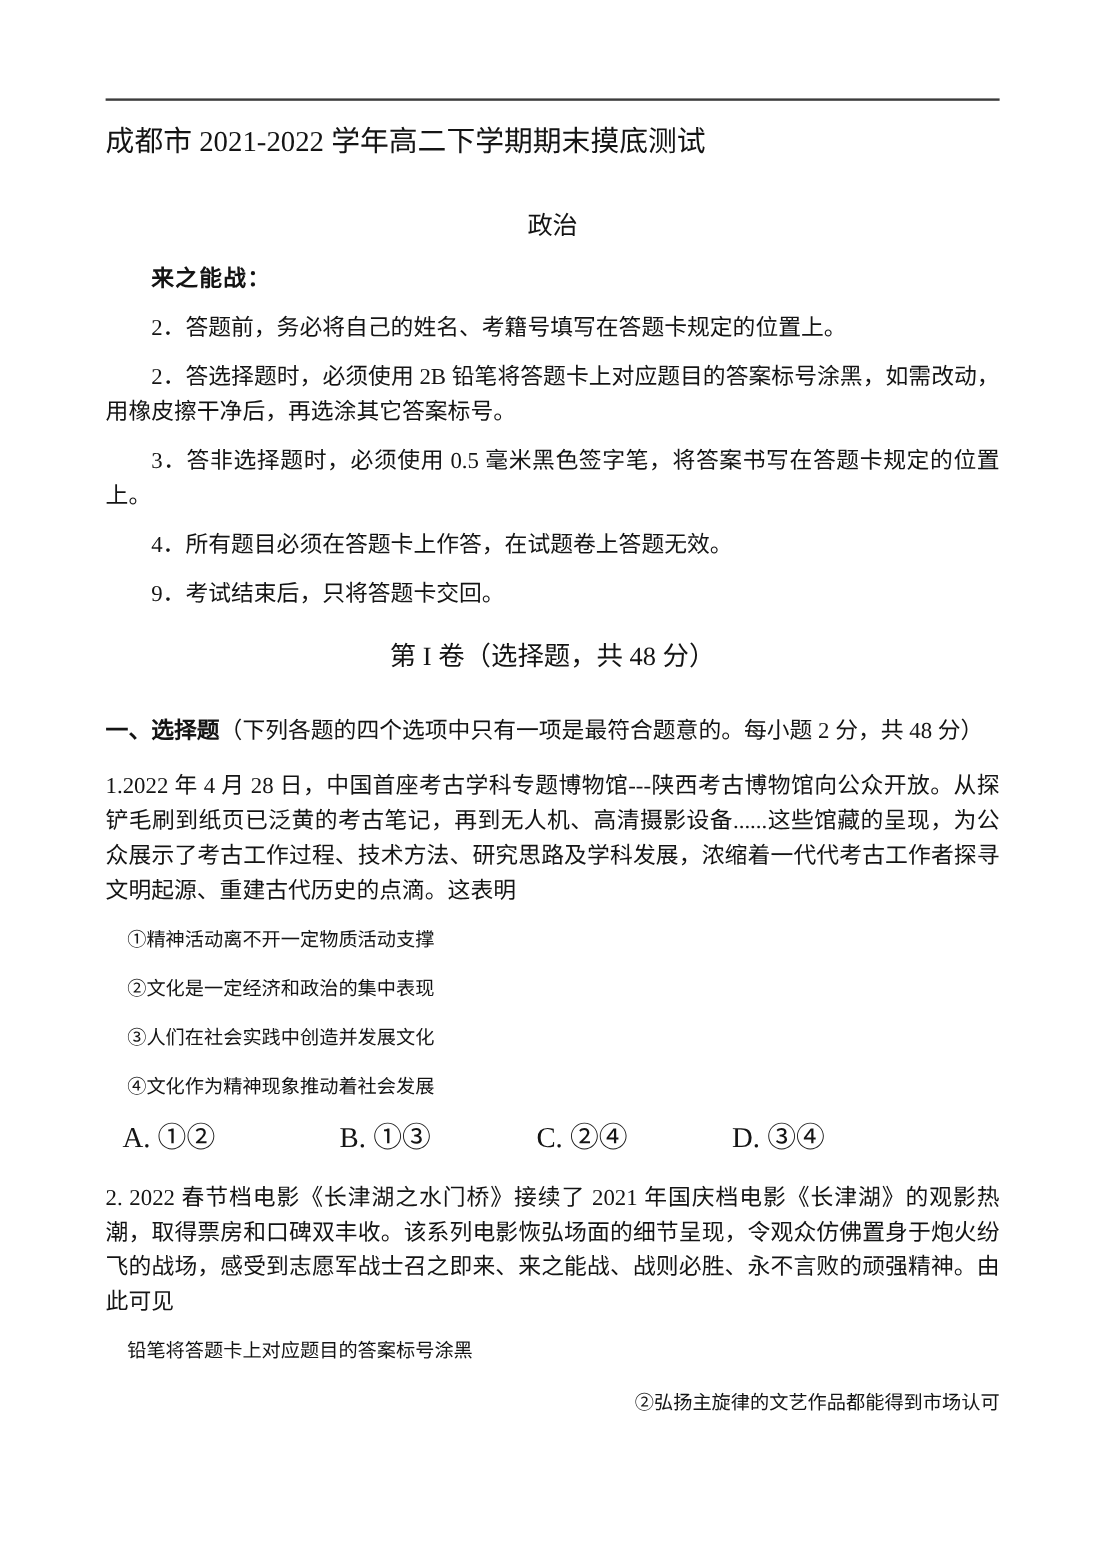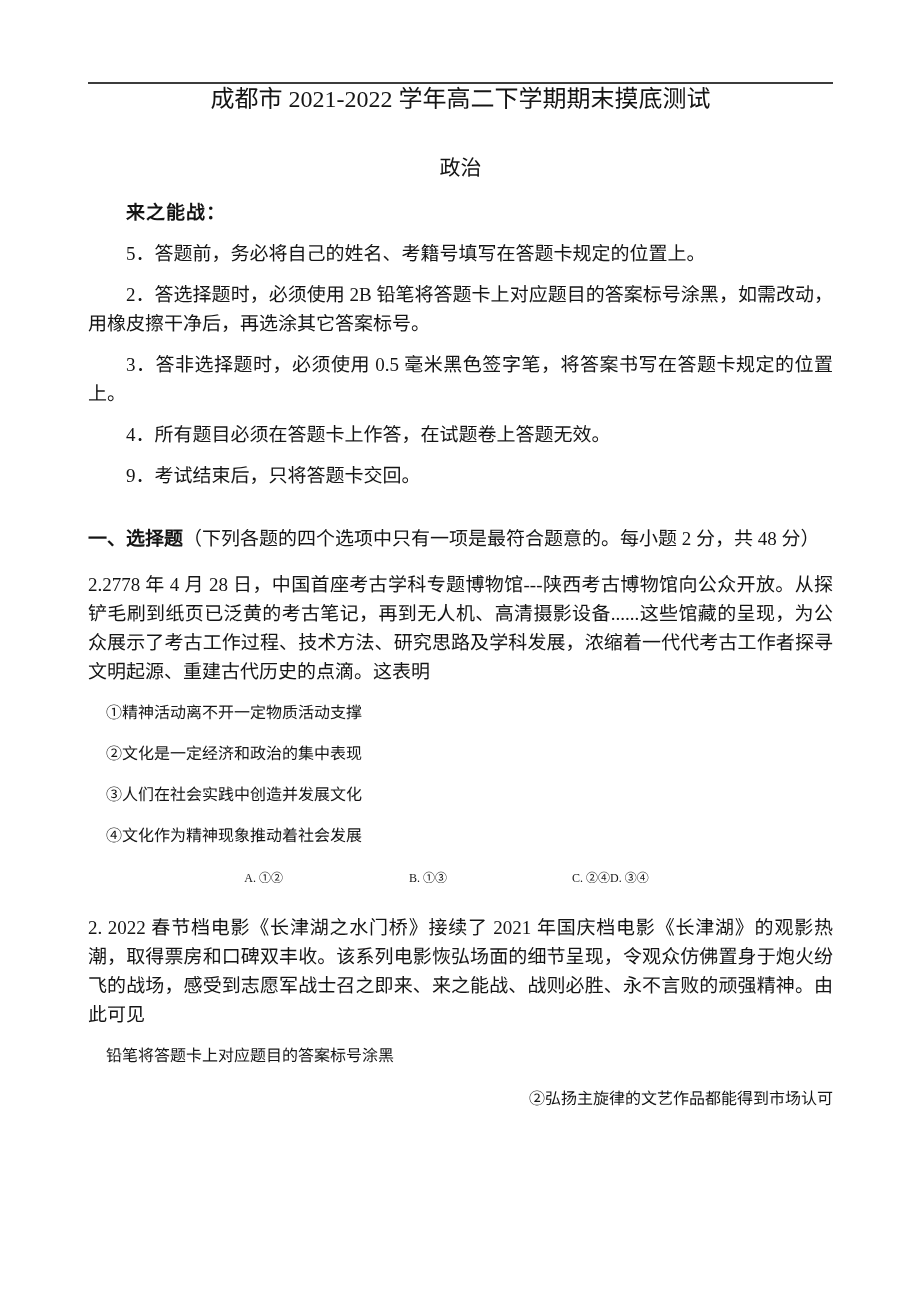--- a/index.html
+++ b/index.html
@@ -17,22 +17,21 @@
   .top-rule {
     height: 0;
     border-top: 2px solid #3c3c3c;
     margin-top: 82px;
   }
 
   .title {
     font-size: 24px;
     line-height: 30px;
     font-weight: normal;
-    text-align: center;
-    margin: 0 0 0;
+    margin: 20px 0 0;
   }
 
   .subject {
     font-size: 21px;
     line-height: 28px;
     font-weight: normal;
     text-align: center;
     margin: 40px 0 0;
   }
 
@@ -89,53 +88,53 @@
     line-height: 29px;
     font-size: 16px;
   }
   .item-last { margin-top: 14px; text-align: right; }
 
   .choices {
     margin: 14px 0 0;
     padding-left: 14px;
     line-height: 29px;
     display: flex;
-    font-size: 12px;
-    text-align: right;
+    font-size: 24px;
   }
   .choice { display: inline-block; }
   .choice:nth-child(1) { width: 181px; }
   .choice:nth-child(2) { width: 164px; }
   .choice:nth-child(3) { width: 163px; }
 </style>
 </head>
 <body>
 
 <div class="content">
 
   <div class="top-rule"></div>
 
   <h1 class="title">成都市 2021-2022 学年高二下学期期末摸底测试</h1>
 
   <h2 class="subject">政治</h2>
 
 
   <p class="notice-heading">来之能战：</p>
 
-  <p class="notice-item">5．答题前，务必将自己的姓名、考籍号填写在答题卡规定的位置上。</p>
+  <p class="notice-item">2．答题前，务必将自己的姓名、考籍号填写在答题卡规定的位置上。</p>
   <p class="notice-item">2．答选择题时，必须使用 2B 铅笔将答题卡上对应题目的答案标号涂黑，如需改动，用橡皮擦干净后，再选涂其它答案标号。</p>
   <p class="notice-item">3．答非选择题时，必须使用 0.5 毫米黑色签字笔，将答案书写在答题卡规定的位置上。</p>
   <p class="notice-item">4．所有题目必须在答题卡上作答，在试题卷上答题无效。</p>
   <p class="notice-item">9．考试结束后，只将答题卡交回。</p>
 
+  <h3 class="section-heading">第 I 卷（选择题，共 48 分）</h3>
 
   <p class="qtype"><span class="qtype-label">一、选择题</span><span>（下列各题的四个选项中只有一项是最符合题意的。每小题 2 分，共 48 分）</span></p>
 
   <div>
-    <p class="stem">2.2778 年 4 月 28 日，中国首座考古学科专题博物馆---陕西考古博物馆向公众开放。从探铲毛刷到纸页已泛黄的考古笔记，再到无人机、高清摄影设备......这些馆藏的呈现，为公众展示了考古工作过程、技术方法、研究思路及学科发展，浓缩着一代代考古工作者探寻文明起源、重建古代历史的点滴。这表明</p>
+    <p class="stem">1.2022 年 4 月 28 日，中国首座考古学科专题博物馆---陕西考古博物馆向公众开放。从探铲毛刷到纸页已泛黄的考古笔记，再到无人机、高清摄影设备......这些馆藏的呈现，为公众展示了考古工作过程、技术方法、研究思路及学科发展，浓缩着一代代考古工作者探寻文明起源、重建古代历史的点滴。这表明</p>
     <p class="item">①精神活动离不开一定物质活动支撑</p>
     <p class="item">②文化是一定经济和政治的集中表现</p>
     <p class="item">③人们在社会实践中创造并发展文化</p>
     <p class="item">④文化作为精神现象推动着社会发展</p>
     <div class="choices">
       <span class="choice">A. ①②</span>
       <span class="choice">B. ①③</span>
       <span class="choice">C. ②④</span>
       <span class="choice">D. ③④</span>
     </div>

